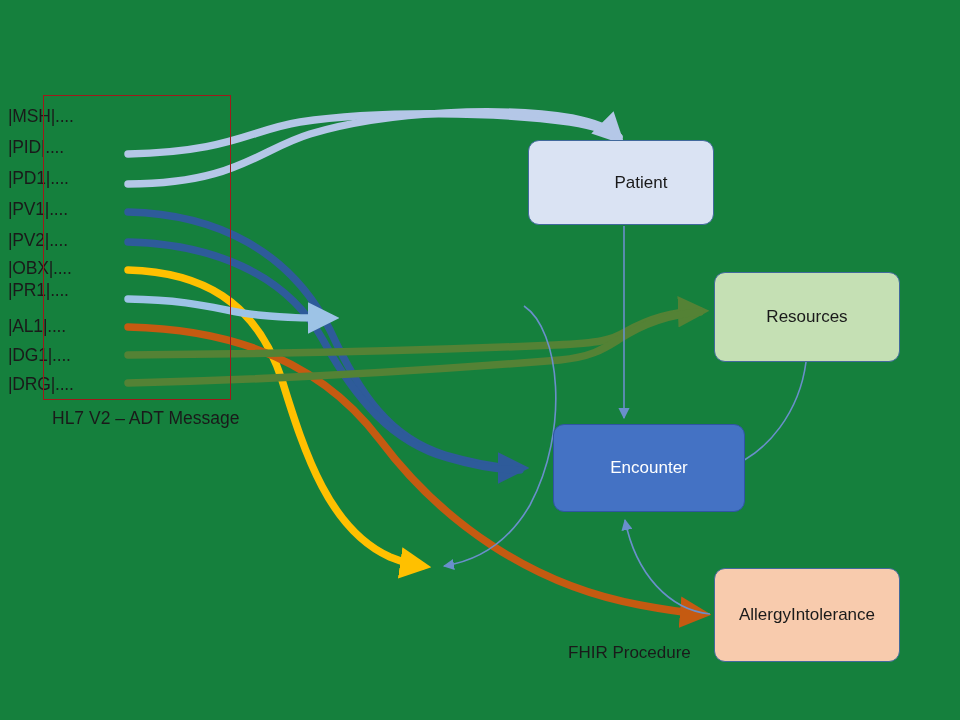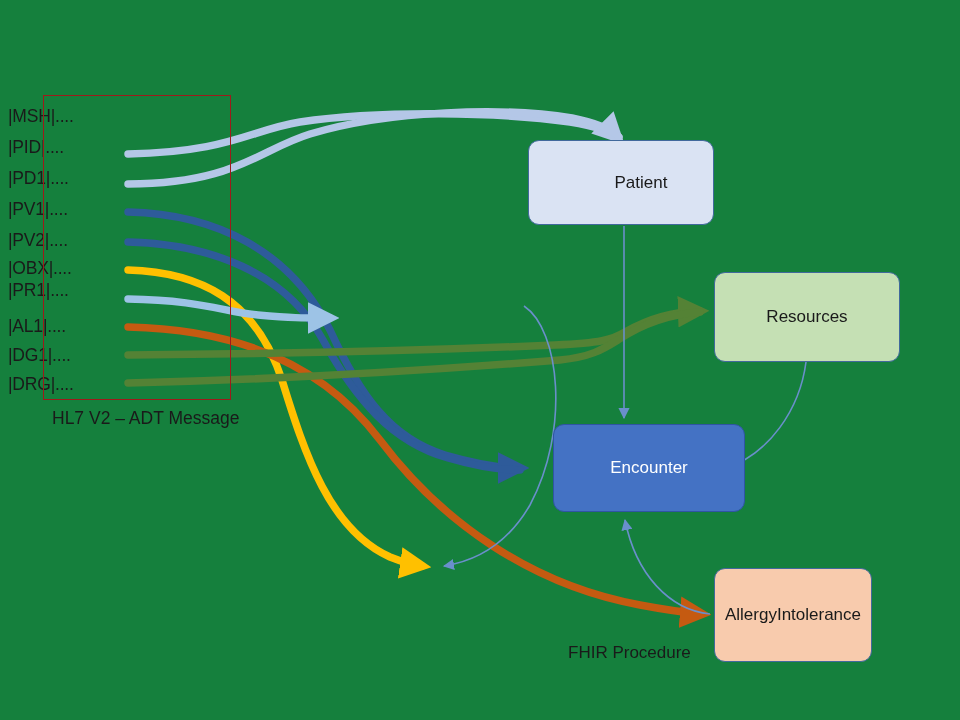--- a/index.html
+++ b/index.html
@@ -160,19 +160,19 @@
 
   <div class="node" style="left:714px; top:272px; width:186px; height:90px; background:#C5E0B4;">
     <span>Resources</span>
   </div>
 
   <div class="node dark" style="left:528px; top:424px; width:192px; height:88px; background:#4472C4; border-color:#2f55a4;">
     <span>Encounter</span>
   </div>
 
 
-  <div class="node" style="left:714px; top:568px; width:158px; height:94px; background:#F8CBAD;">
+  <div class="node" style="left:714px; top:568px; width:186px; height:94px; background:#F8CBAD;">
     <span>AllergyIntolerance</span>
   </div>
 
   <div class="fhir-caption">FHIR Procedure</div>
 
 </div>
 
 </body></html>

